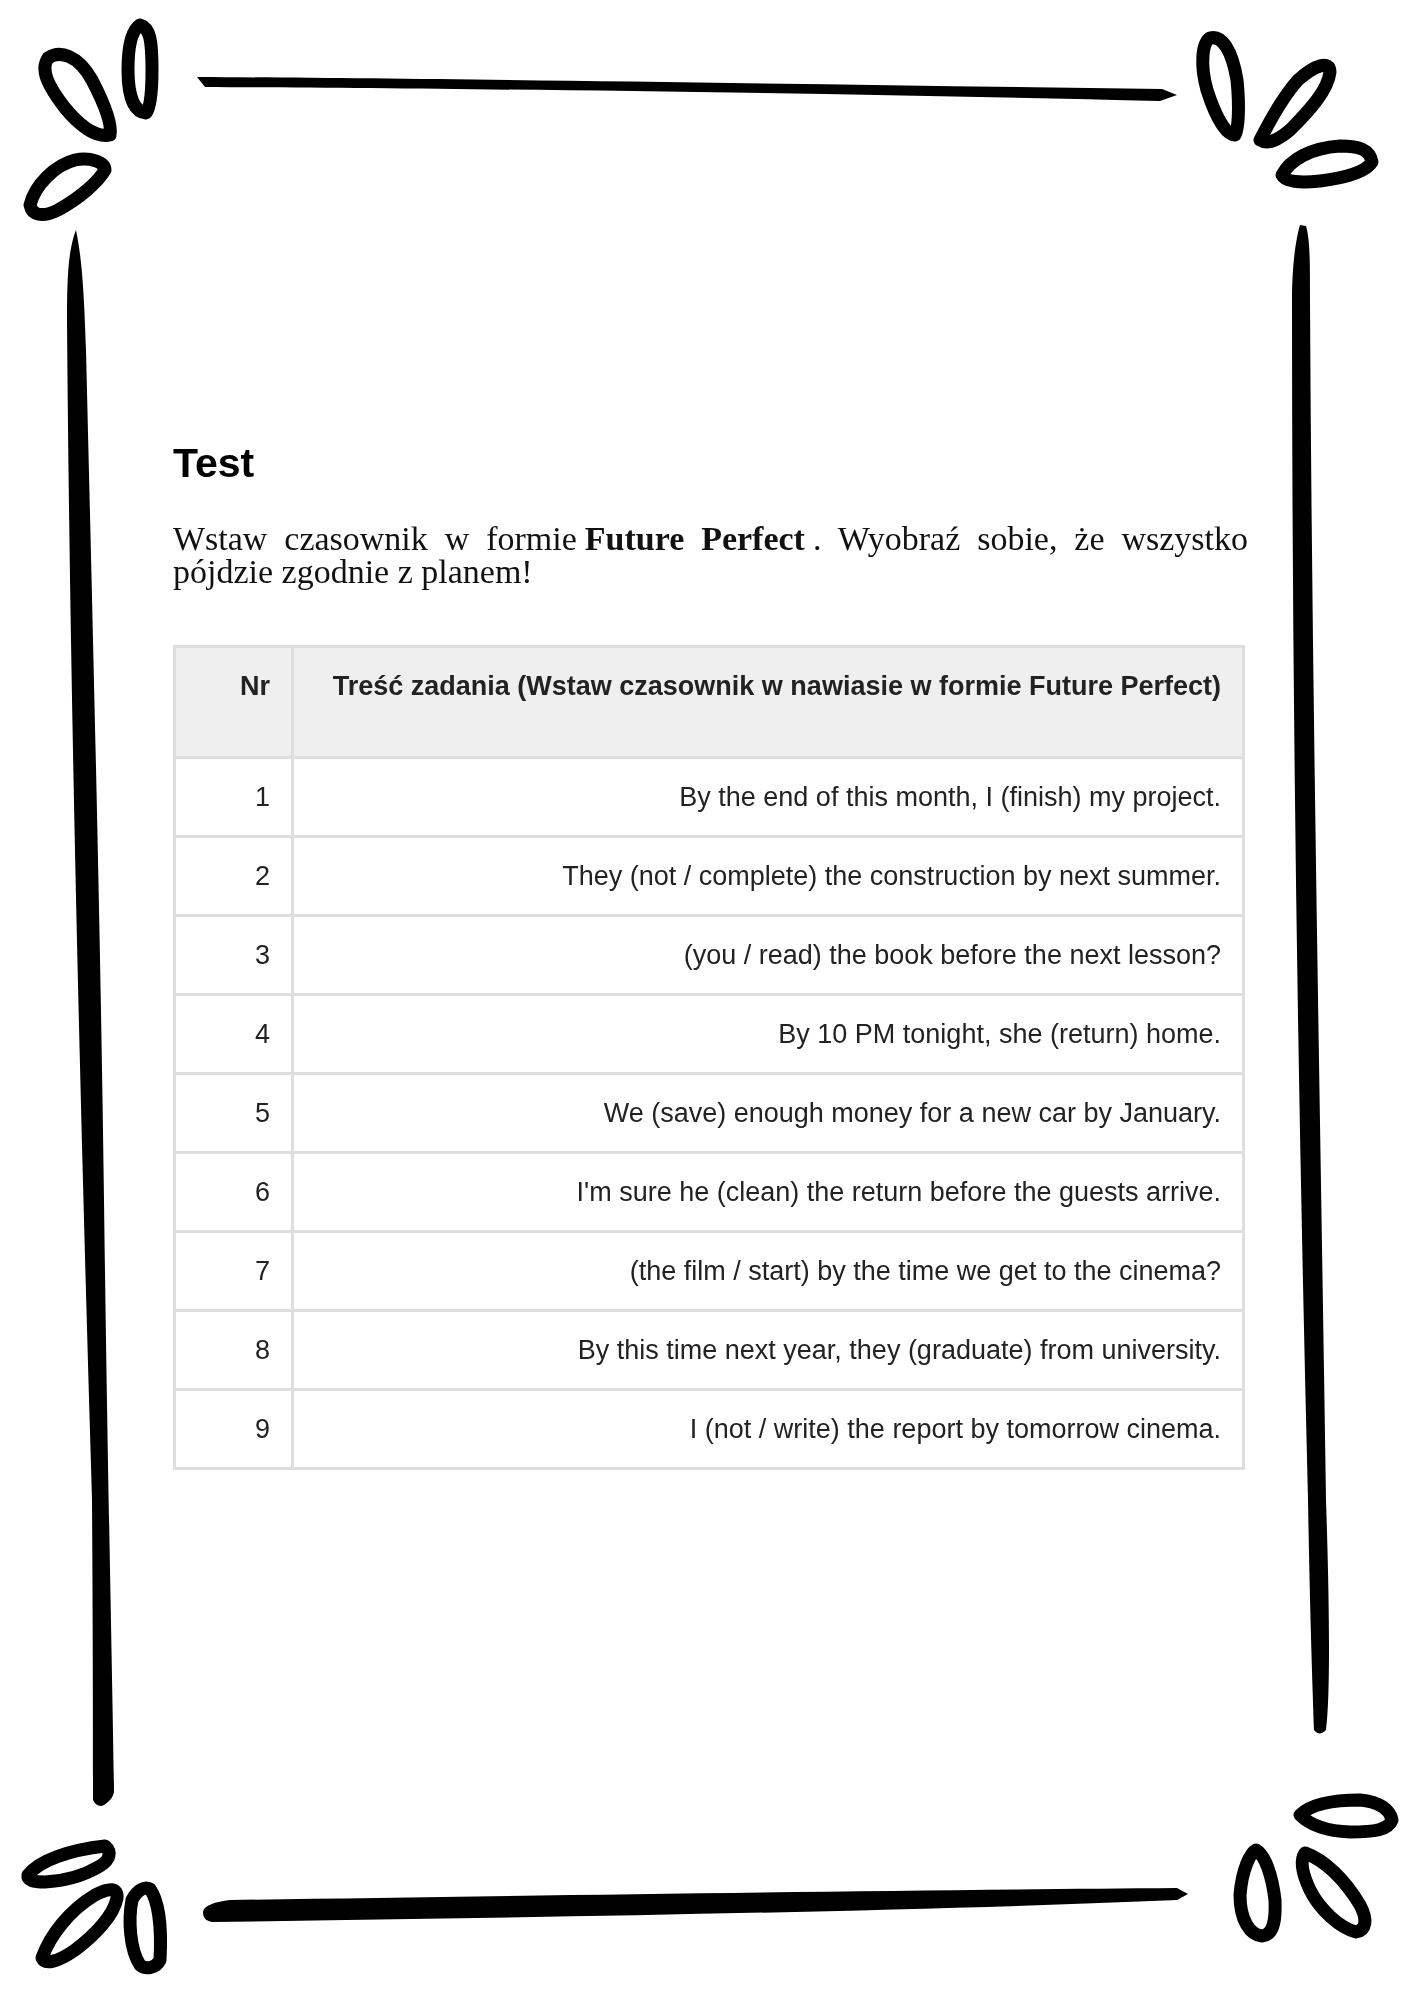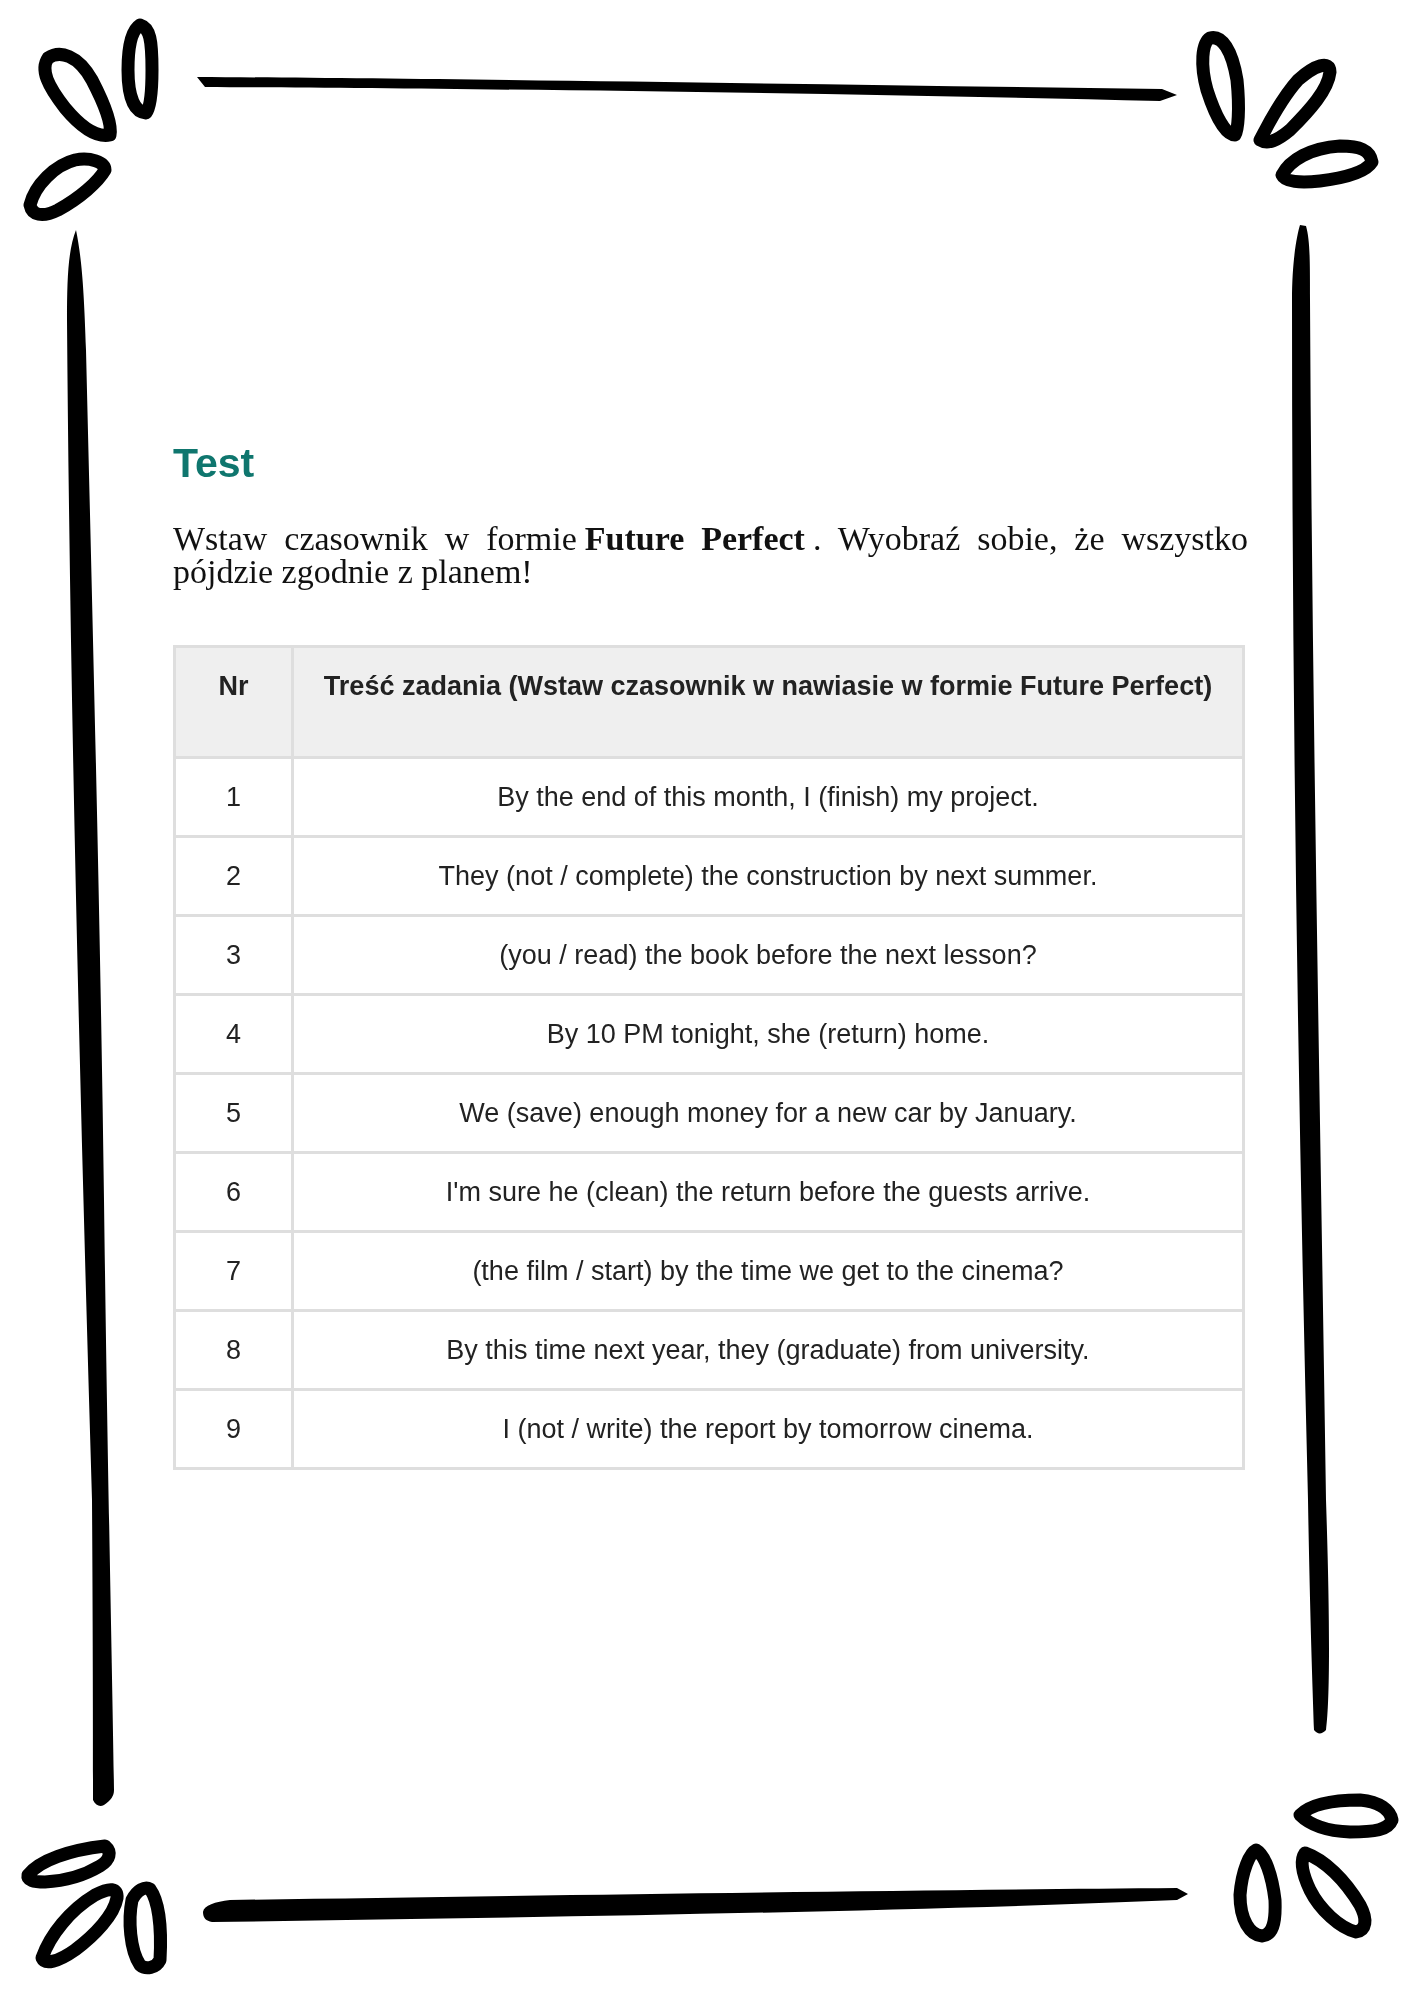--- a/index.html
+++ b/index.html
@@ -1,35 +1,35 @@
 <!DOCTYPE html>
 <html><head>
 <meta charset="utf-8">
 <style>
   html, body { margin: 0; padding: 0; background: #ffffff; }
   body { width: 1414px; height: 2000px; position: relative; overflow: hidden; }
   .frame { position: absolute; left: 0; top: 0; width: 1414px; height: 2000px; }
   .page-title {
     position: absolute; left: 173px; top: 440px;
     font-family: "Liberation Sans", sans-serif; font-weight: bold; font-size: 41px;
-    color: #0f766e; margin: 0;
+    color: #000000; margin: 0;
   }
   .instructions {
     position: absolute; left: 173px; top: 522px; width: 1075px;
     font-family: "Liberation Serif", serif; font-size: 34px; line-height: 33px;
     color: #111; text-align: justify;
   }
   .instructions b { font-weight: bold; margin: 0 8px; }
   .task-table {
     position: absolute; left: 173px; top: 645px; width: 1072px;
     border-collapse: collapse;
     font-family: "Liberation Sans", sans-serif; color: #222;
   }
   .task-table th, .task-table td {
-    border: 3px solid #dedede; text-align: center; vertical-align: top;
+    border: 3px solid #dedede; text-align: right; vertical-align: top;
   }
   .task-table th {
     background: #efefef; font-weight: bold; font-size: 27px; line-height: 32px;
     padding: 22px 21px 20px 21px; height: 66px;
   }
   .task-table td {
     font-size: 27px; line-height: 32px; padding: 22px 21px 22px 21px; height: 30px;
   }
   .task-table .col-nr { width: 73px; }
 </style>

